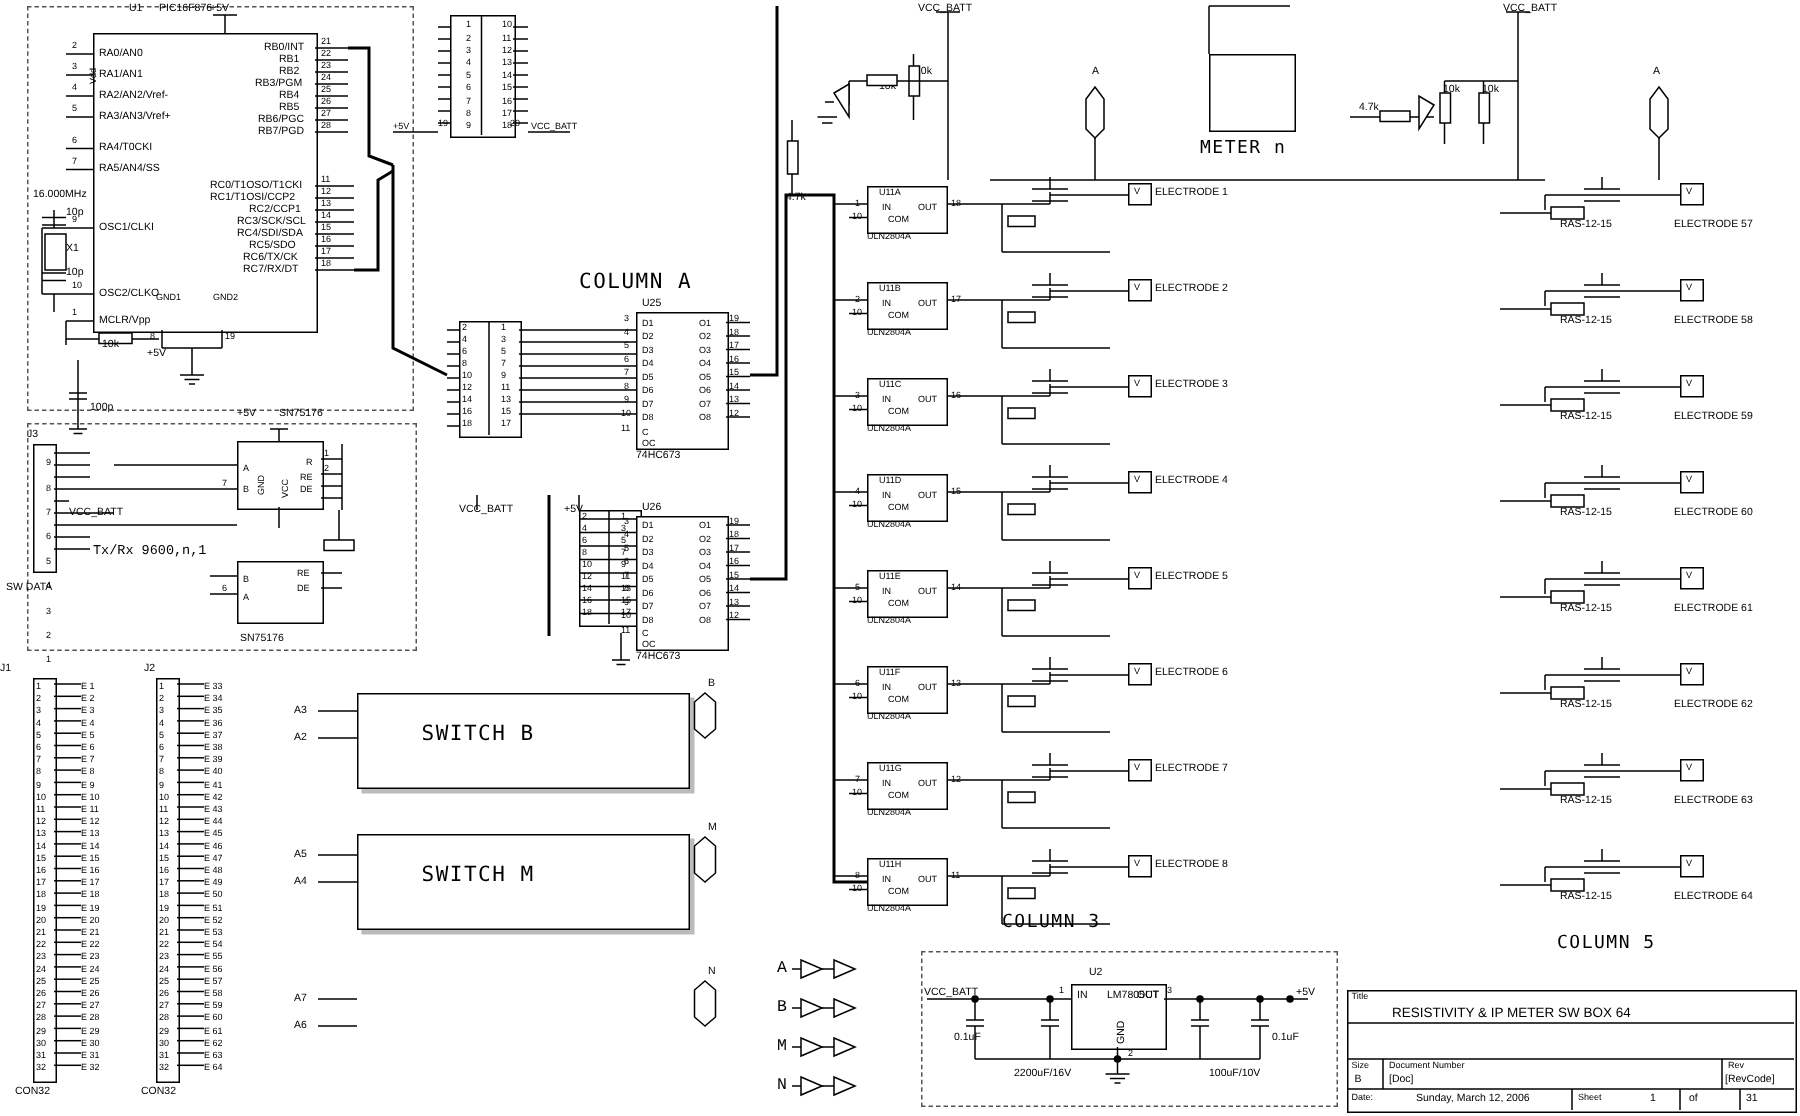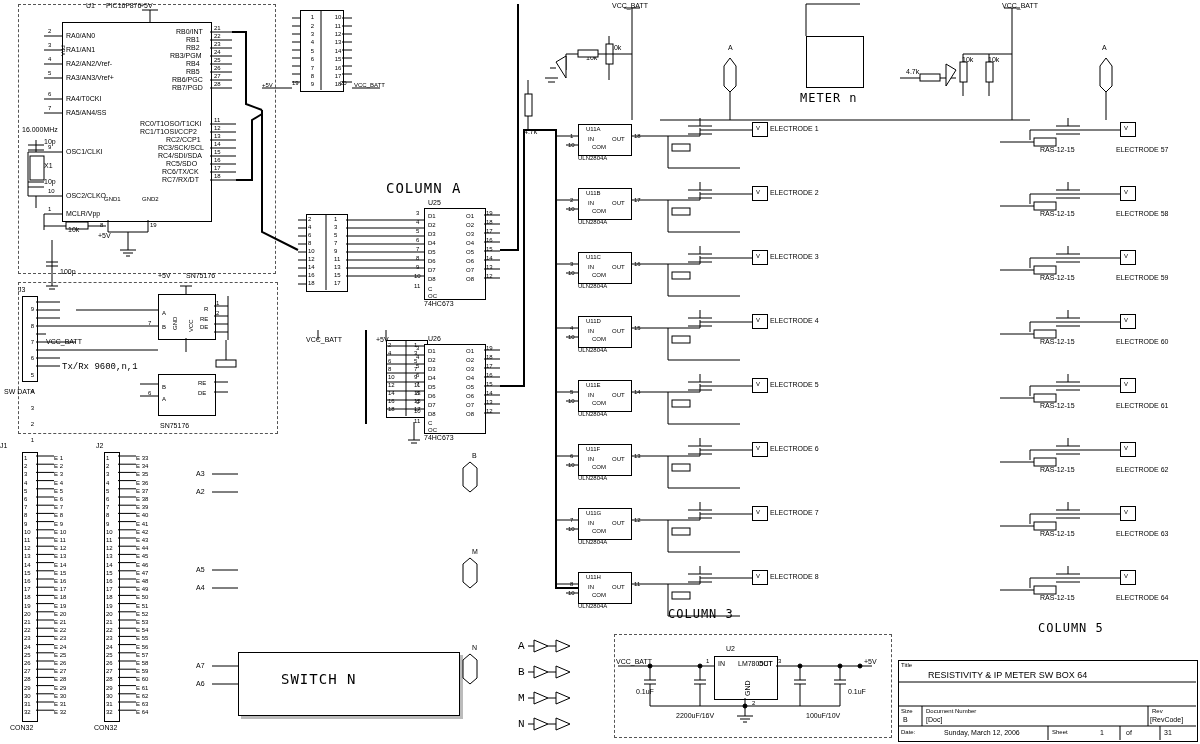--- a/index.html
+++ b/index.html
@@ -458,22 +458,25 @@
       <path d="M500 250 L518 250 L518 4"></path>
       <path d="M500 386 L524 386 L524 130 L548 130"></path>
       <path d="M366 330 L366 424"></path>
     </g>
   </svg>
   <div class="t t6" style="left:308px;top:215px;line-height:8px;">2<br>4<br>6<br>8<br>10<br>12<br>14<br>16<br>18</div>
   <div class="t t6" style="left:334px;top:215px;line-height:8px;">1<br>3<br>5<br>7<br>9<br>11<br>13<br>15<br>17</div>
   <div class="t t6" style="left:388px;top:341px;line-height:8px;">2<br>4<br>6<br>8<br>10<br>12<br>14<br>16<br>18</div>
   <div class="t t6" style="left:414px;top:341px;line-height:8px;">1<br>3<br>5<br>7<br>9<br>11<br>13<br>15<br>17</div>
 
-  <div class="shadowbox" style="left:238px;top:652px;width:220px;height:62px;">
-    <div class="t big" style="left:42px;top:22px;">SWITCH N</div>
+  <div class="shadowbox" style="left:238px;top:462px;width:220px;height:62px;">
+    <div class="t big" style="left:42px;top:22px;">SWITCH B</div>
+  </div>
+  <div class="shadowbox" style="left:238px;top:556px;width:220px;height:62px;">
+    <div class="t big" style="left:42px;top:22px;">SWITCH M</div>
   </div>
 
   <div class="t t7" style="left:196px;top:470px;">A3</div>
   <div class="t t7" style="left:196px;top:488px;">A2</div>
   <div class="t t7" style="left:196px;top:566px;">A5</div>
   <div class="t t7" style="left:196px;top:584px;">A4</div>
   <div class="t t7" style="left:196px;top:662px;">A7</div>
   <div class="t t7" style="left:196px;top:680px;">A6</div>
 
   <div class="t t7" style="left:472px;top:452px;">B</div>

